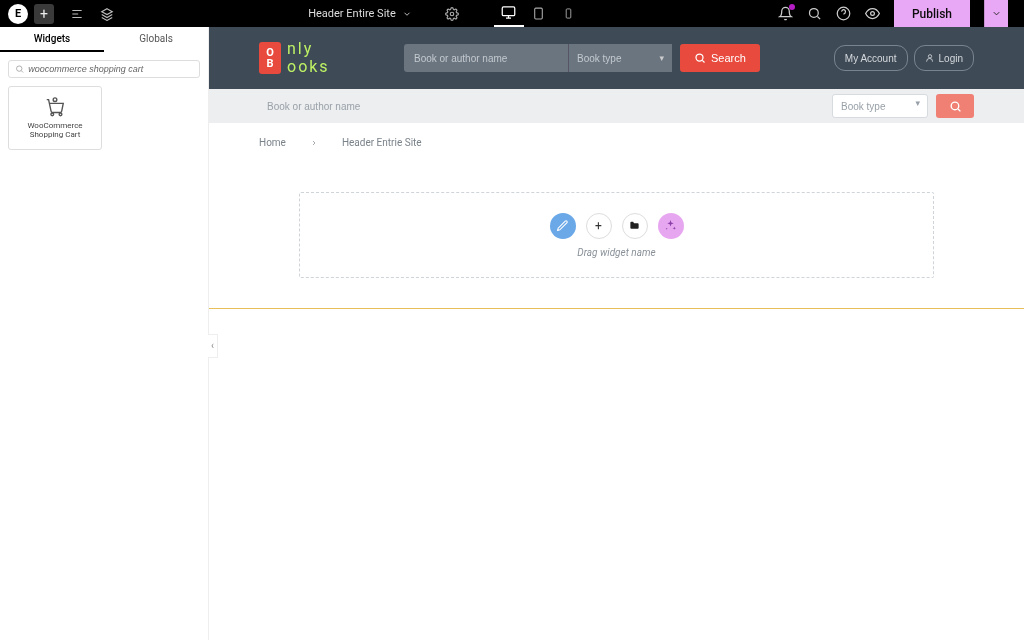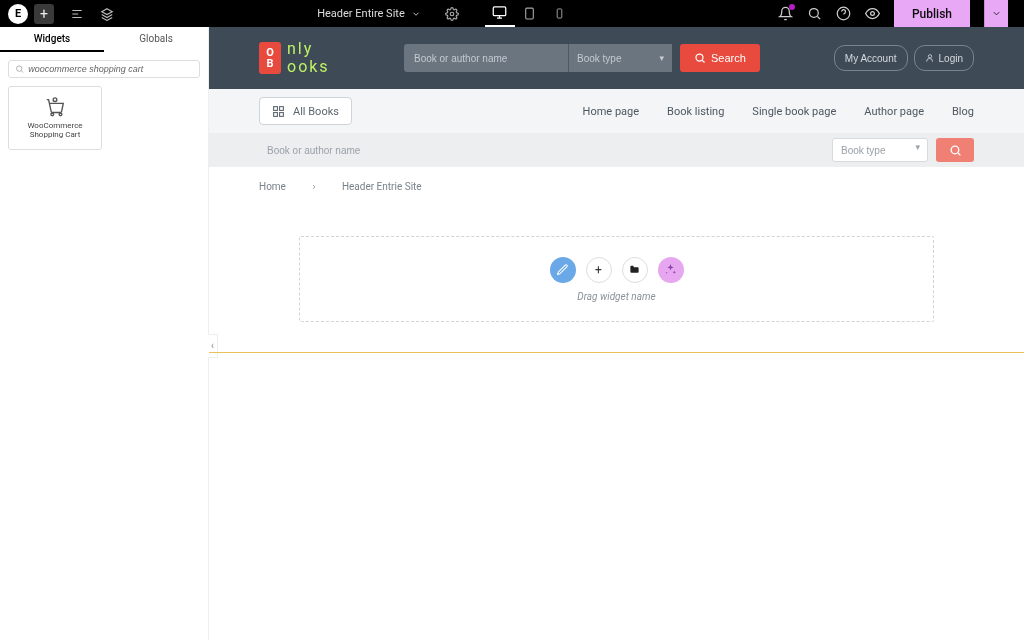--- a/index.html
+++ b/index.html
@@ -4,21 +4,21 @@
 <style>
 *{margin:0;padding:0;box-sizing:border-box}
 body{font-family:-apple-system,BlinkMacSystemFont,"Segoe UI",Roboto,sans-serif;font-size:12px;overflow:hidden;background:#fff}
 
 
 .topbar{height:27px;background:#000;display:flex;align-items:center;color:#ccc}
 .tb-left{display:flex;align-items:center;gap:6px;padding-left:8px}
 .tb-logo{width:20px;height:20px;border-radius:50%;background:#fff;display:flex;align-items:center;justify-content:center;color:#000;font-weight:700;font-size:11px}
 .tb-add{width:20px;height:20px;border-radius:3px;background:#3a3a3a;display:flex;align-items:center;justify-content:center;color:#eee;font-size:14px;cursor:pointer}
 .tb-icon{width:14px;height:14px;margin-left:10px;cursor:pointer;color:#bbb}
-.tb-center{margin-left:auto;display:flex;align-items:center;gap:12px}
+.tb-center{margin-left:auto;display:flex;align-items:center;gap:21px}
 .tb-title{color:#ddd;font-size:11px;display:flex;align-items:center;gap:6px;cursor:pointer}
 .tb-title svg{width:10px;height:10px}
 .tb-gear{width:14px;height:14px;color:#aaa;cursor:pointer;margin-left:12px}
 .tb-devices{display:flex;align-items:center;margin-left:14px}
 .tb-dev{width:30px;height:27px;display:flex;align-items:center;justify-content:center;cursor:pointer;color:#aaa}
 .tb-dev.active{border-bottom:2px solid #fff;color:#fff}
 .tb-right{margin-left:auto;display:flex;align-items:center;gap:14px;padding-right:16px}
 .tb-right .ic{width:15px;height:15px;color:#ccc;cursor:pointer;position:relative}
 .notif-dot{position:absolute;top:-2px;right:-2px;width:6px;height:6px;border-radius:50%;background:#b51dc5}
 .publish-btn{background:#e9a8f5;color:#0c0c0c;height:27px;padding:0 18px;display:flex;align-items:center;font-size:12px;font-weight:500;cursor:pointer}
@@ -240,38 +240,20 @@
           <button class="acct-btn">
             <svg width="10" height="10" viewBox="0 0 24 24" fill="none" stroke="currentColor" stroke-width="2">
                 <circle cx="12" cy="8" r="4"></circle>
                 <path d="M4 21v-1a7 7 0 0114 0v1"></path>
               </svg>
             <span>Login</span>
           </button>
         </div>
       </div>
 
-      <div class="nav-row">
-        <div class="all-books">
-          <svg width="13" height="13" viewBox="0 0 24 24" fill="none" stroke="currentColor" stroke-width="2">
-              <rect x="3" y="3" width="7" height="7"></rect>
-              <rect x="14" y="3" width="7" height="7"></rect>
-              <rect x="3" y="14" width="7" height="7"></rect>
-              <rect x="14" y="14" width="7" height="7"></rect>
-            </svg>
-          <span>All Books</span>
-        </div>
-        <div class="nav-links">
-          <a>Home page</a>
-          <a>Book listing</a>
-          <a>Single book page</a>
-          <a>Author page</a>
-          <a>Blog</a>
-        </div>
-      </div>
 
       <div class="sub-row">
         <input class="sub-input" placeholder="Book or author name" style="">
         <div class="sub-select-wrap">
           <select class="sub-select"><option>Book type</option></select>
         </div>
         <button class="sub-search-btn">
           <svg width="13" height="13" viewBox="0 0 24 24" fill="none" stroke="#fff" stroke-width="2.5">
               <circle cx="11" cy="11" r="7"></circle>
               <path d="M21 21l-4.3-4.3"></path>

